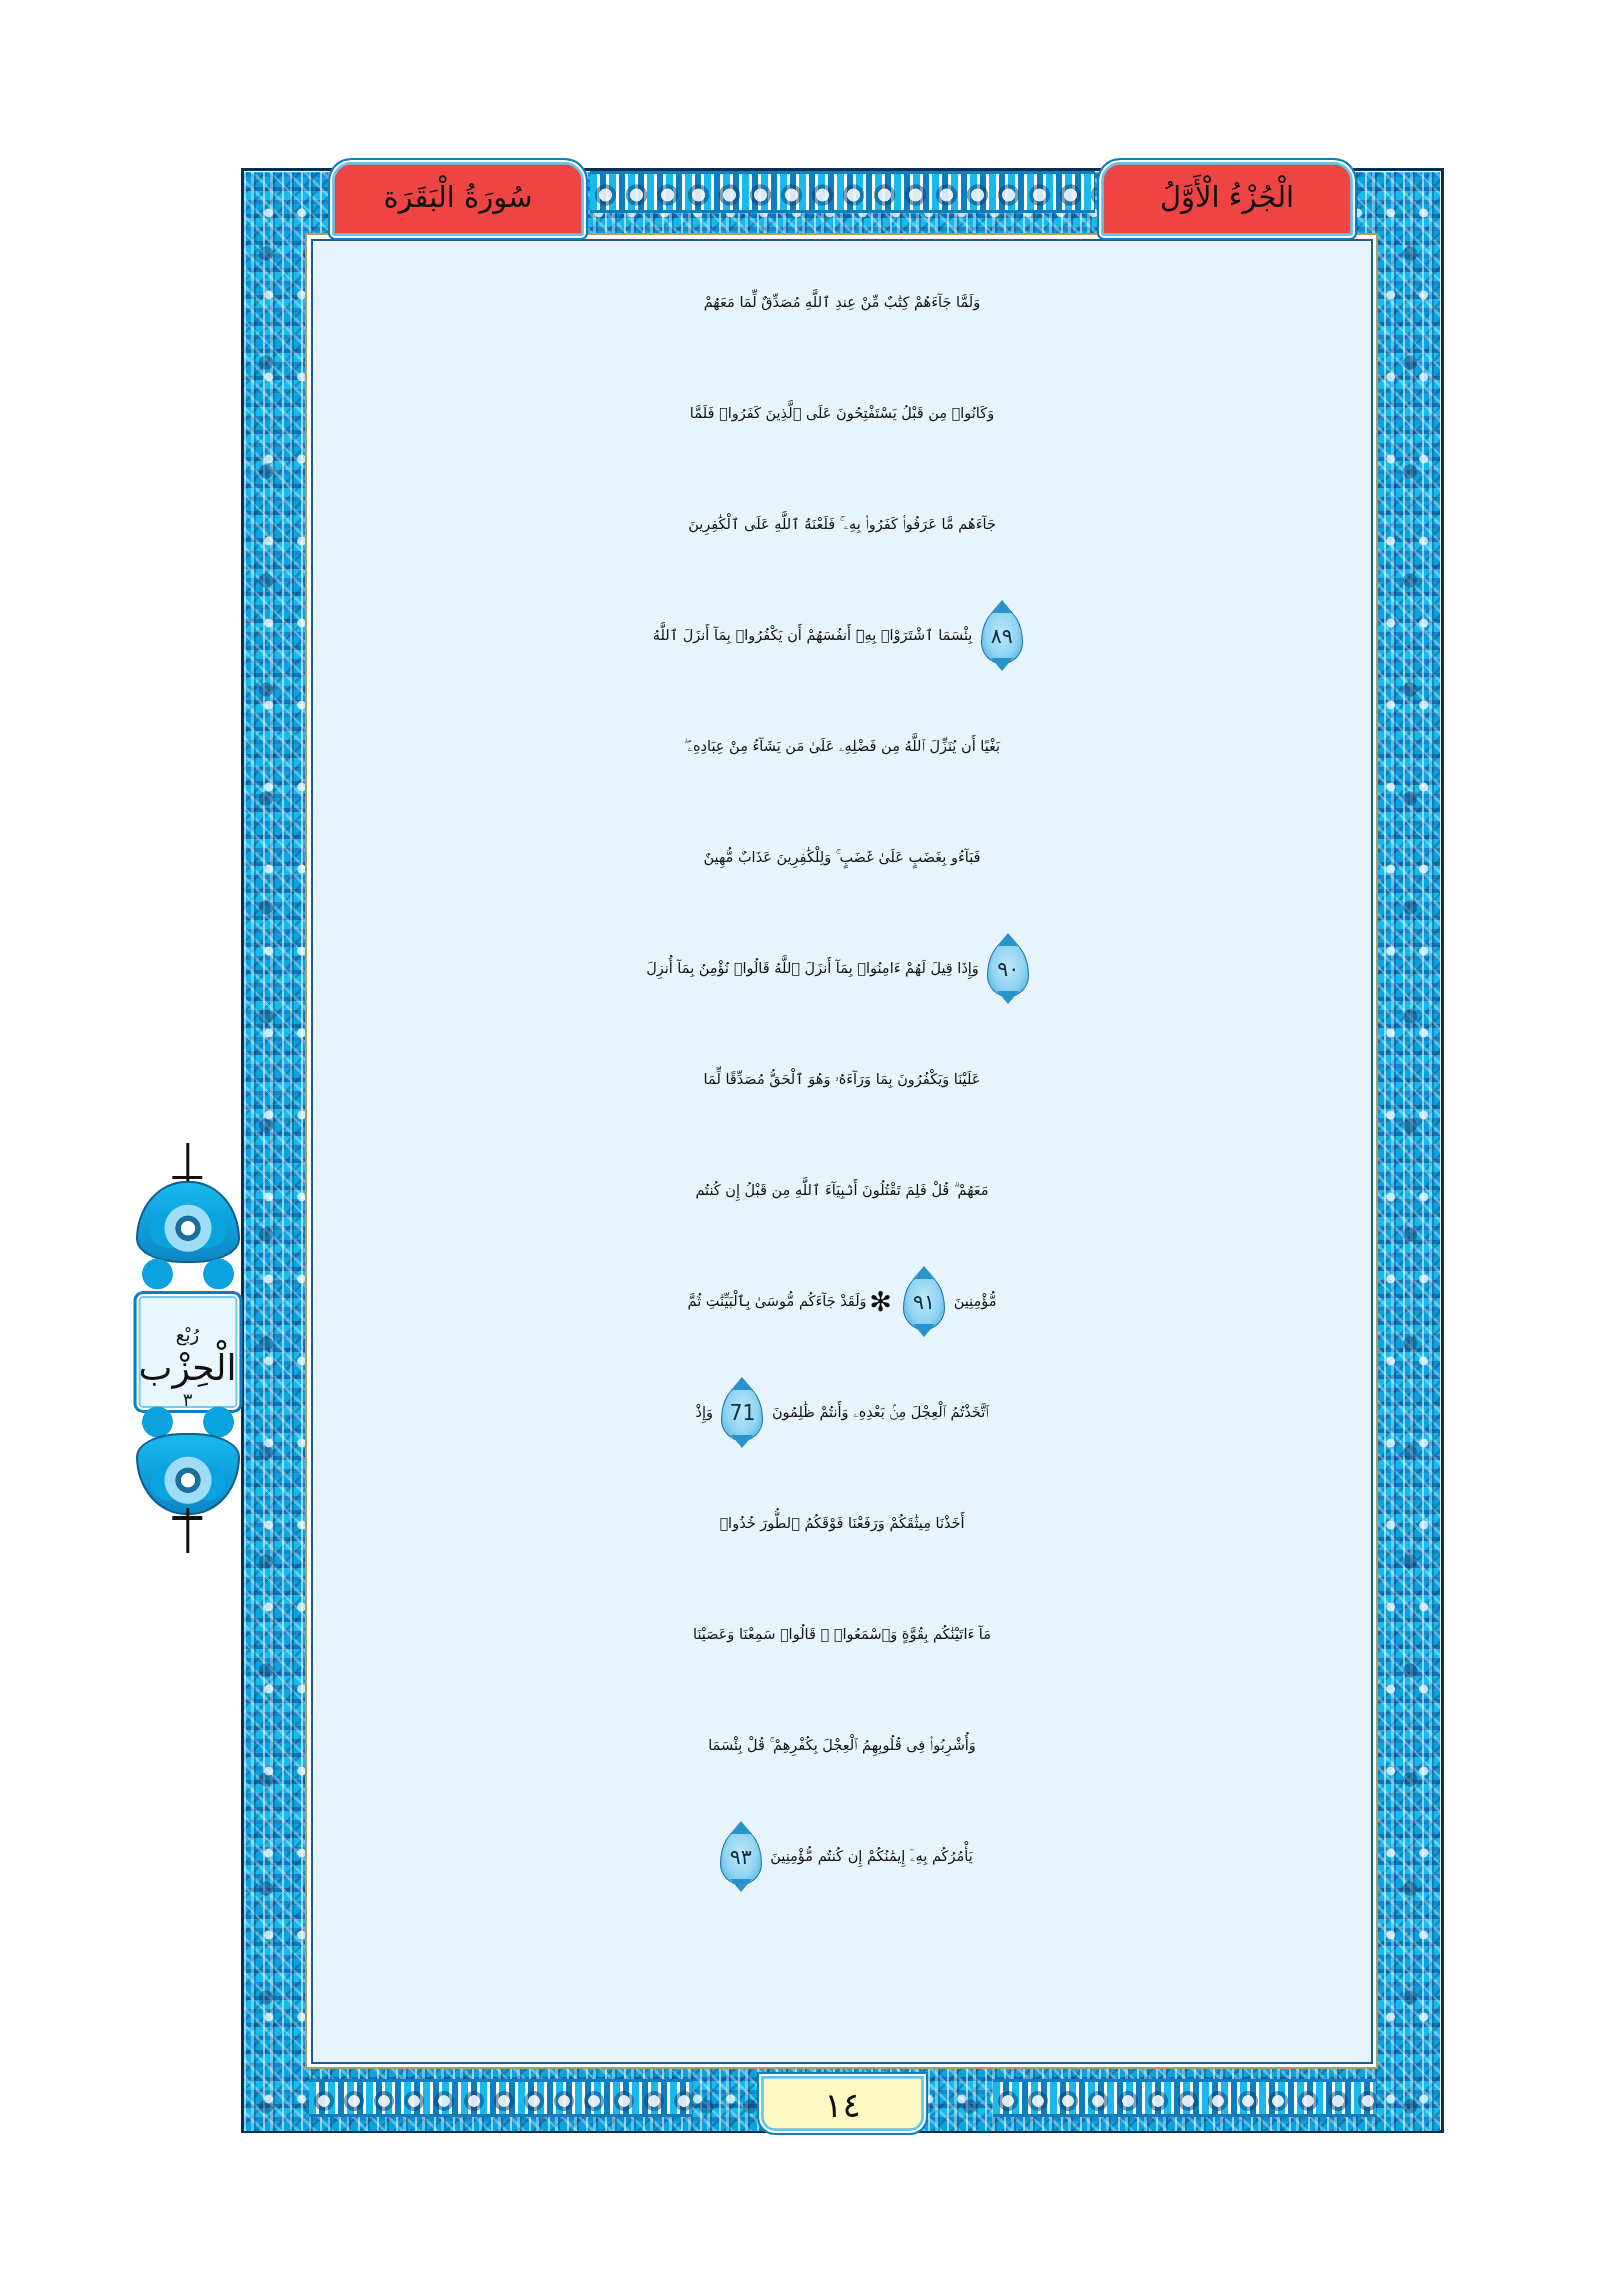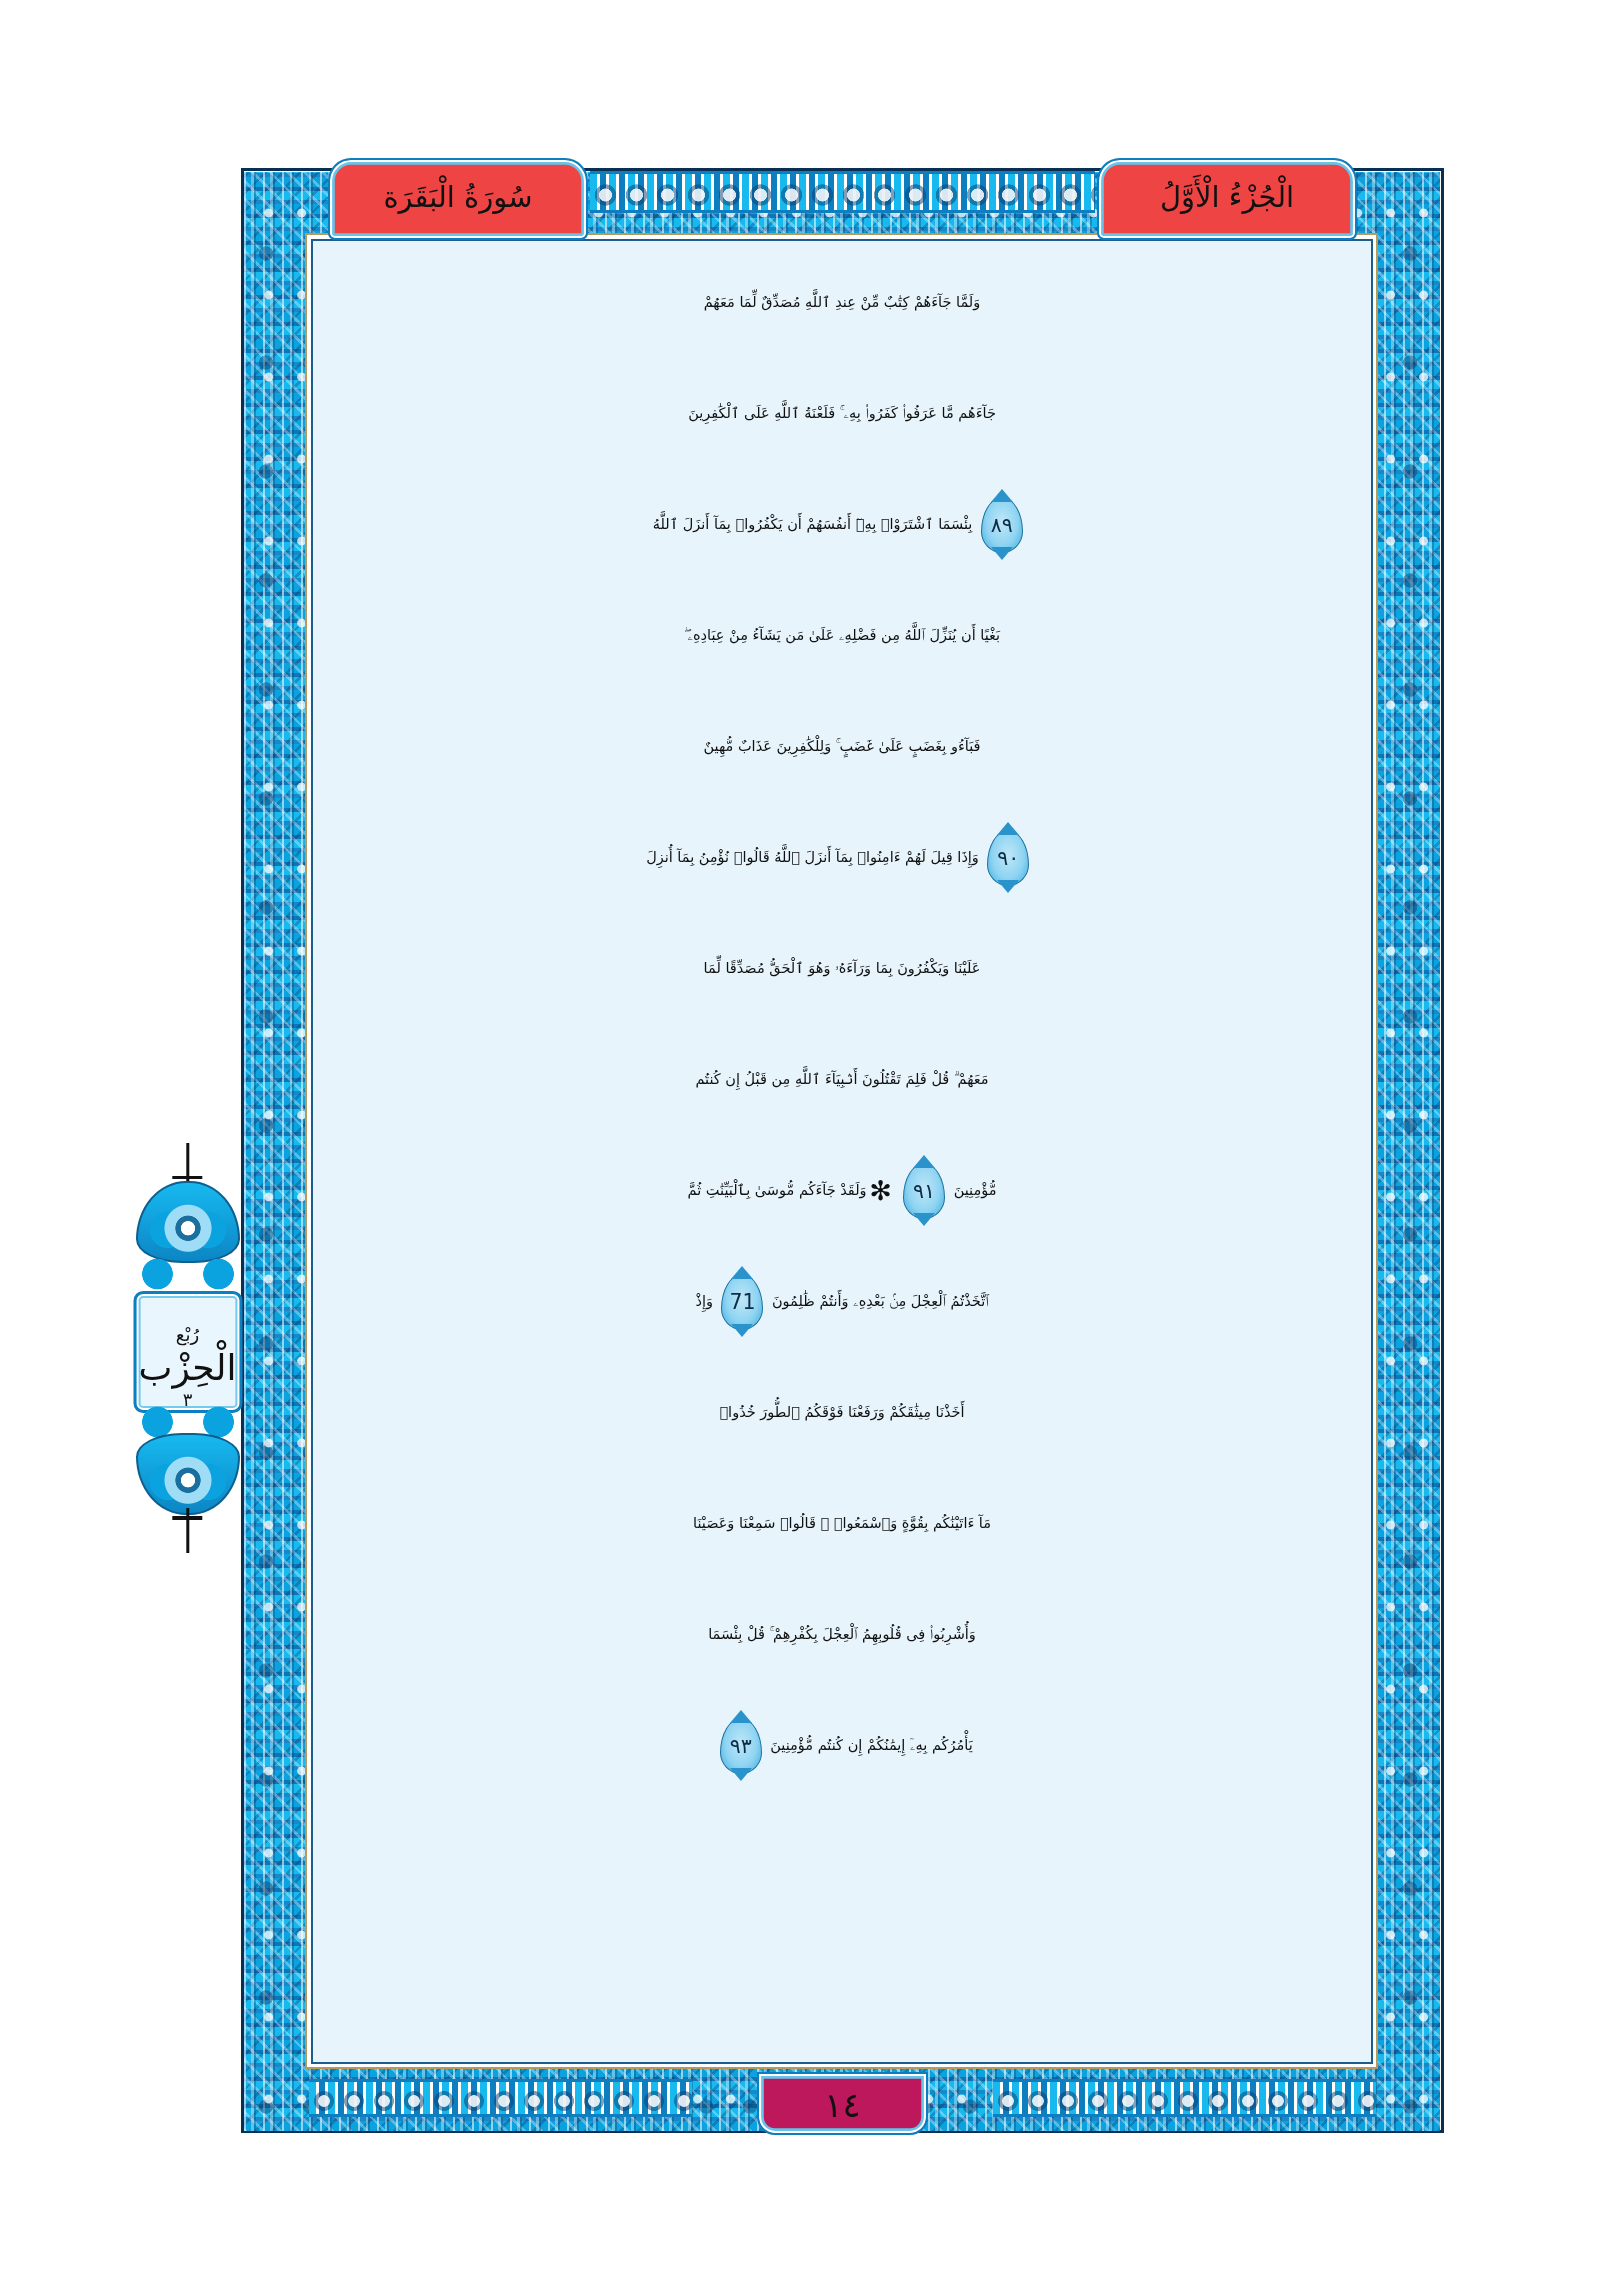--- a/index.html
+++ b/index.html
@@ -270,21 +270,21 @@
     height: 71px;
     display: flex;
     align-items: center;
     justify-content: center;
     pointer-events: none;
   }
   .page-number-box {
     position: relative;
     width: 171px;
     height: 63px;
-    background: #be185d;
+    background: #fef9c3;
     border: 2.7px solid #0d7fc0;
     border-radius: 0 0 18px 18px;
     box-shadow: inset 0 0 0 2.1px #ffffff, inset 0 0 0 4.8px #66c4ea;
     display: flex;
     align-items: center;
     justify-content: center;
     pointer-events: auto;
   }
   .page-number-box span {
     font-family: "DejaVu Sans", sans-serif;
@@ -449,20 +449,23 @@
     <div class="hizb-lotus bottom"></div>
     <div class="hizb-spike bottom"></div>
   </div>
 
   <div class="text-field">
     <div class="lines" id="lines-container">
         <div class="qline" style="font-size: 14.5px; justify-content: center;">
           <span>وَلَمَّا جَآءَهُمْ كِتَٰبٌ مِّنْ عِندِ ٱللَّهِ مُصَدِّقٌ لِّمَا مَعَهُمْ</span>
         </div>
         <div class="qline" style="font-size: 14.5px;">
+          <span>وَكَانُوا۟ مِن قَبْلُ يَسْتَفْتِحُونَ عَلَى ٱلَّذِينَ كَفَرُوا۟ فَلَمَّا</span>
+        </div>
+        <div class="qline" style="font-size: 14.5px;">
           <span>جَآءَهُم مَّا عَرَفُوا۟ كَفَرُوا۟ بِهِۦ ۚ فَلَعْنَةُ ٱللَّهِ عَلَى ٱلْكَٰفِرِينَ</span>
         </div>
         <div class="qline" style="font-size: 14.5px;">
           <span class="ayah">
             <span class="petal"></span>
             <span class="num">٨٩</span>
           </span>
           <span>بِئْسَمَا ٱشْتَرَوْا۟ بِهِۦٓ أَنفُسَهُمْ أَن يَكْفُرُوا۟ بِمَآ أَنزَلَ ٱللَّهُ</span>
         </div>
         <div class="qline" style="font-size: 14.5px;">

